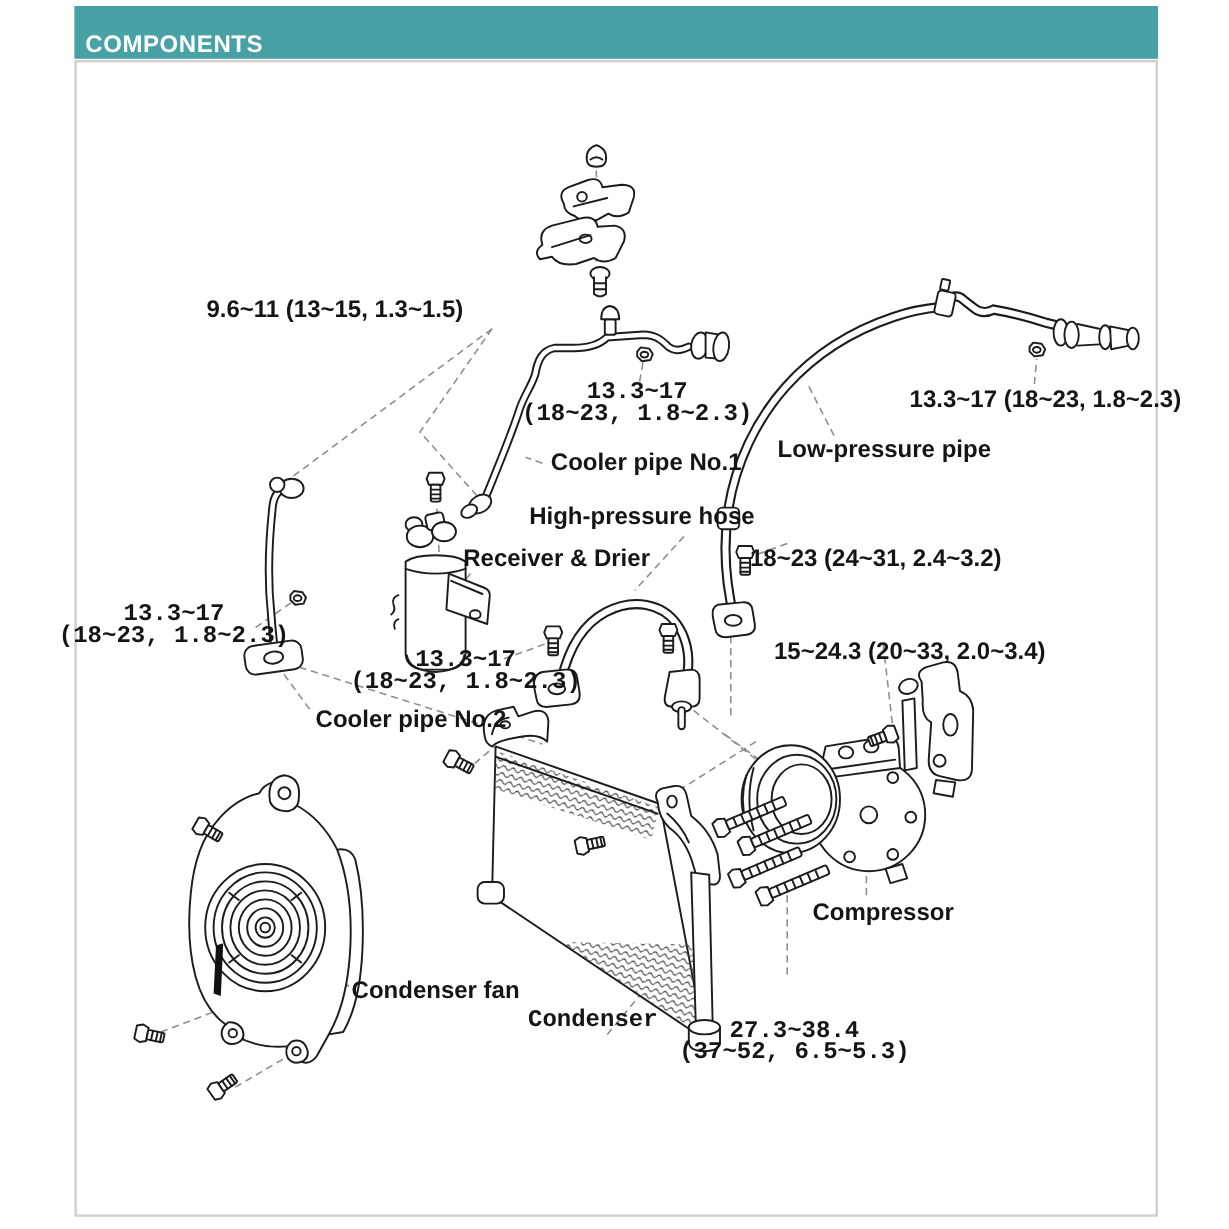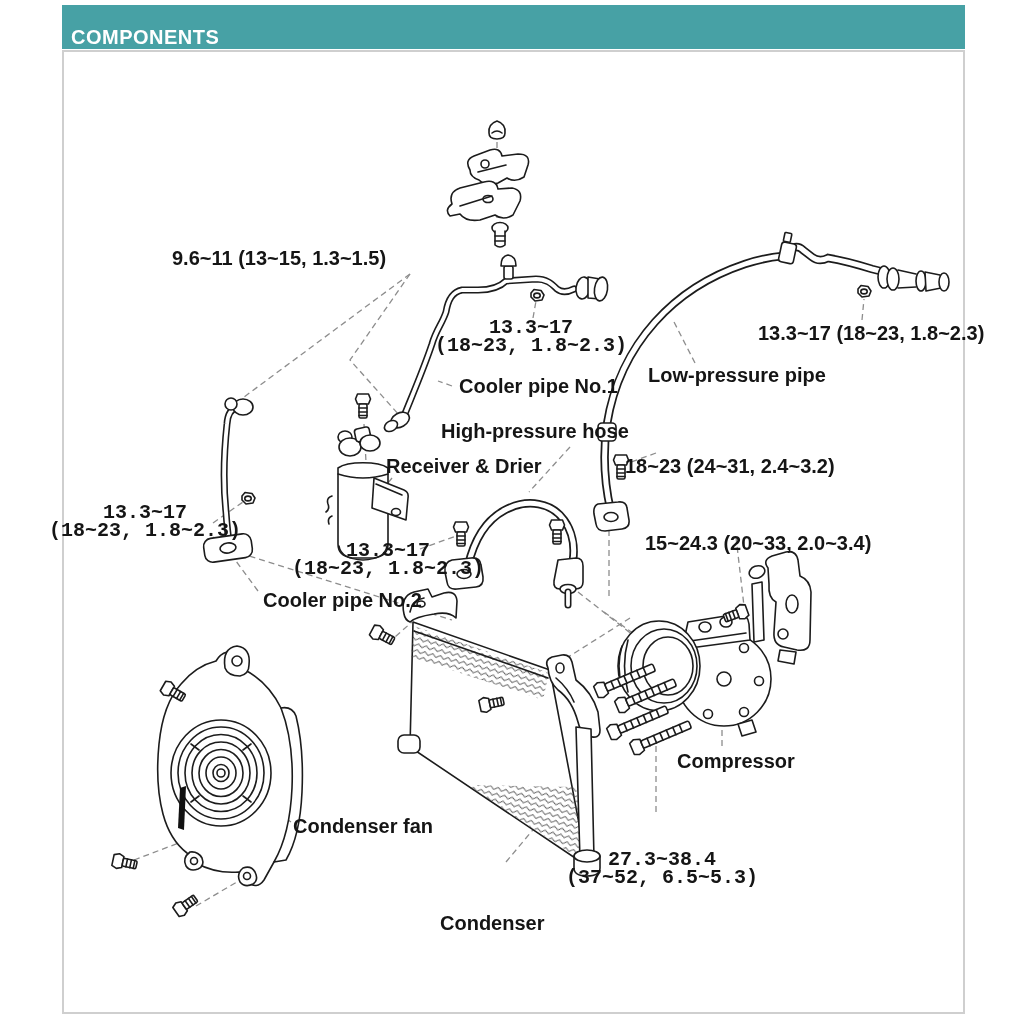--- a/index.html
+++ b/index.html
@@ -315,15 +315,15 @@
 
   <div class="lbl" style="left:677px;top:752px;">Compressor</div>
 
   <div class="lbl ctr" style="left:662px;top:818px;margin-top:33px;">
     <div>27.3~38.4</div>
     <div>(37~52, 6.5~5.3)</div>
   </div>
 
   <div class="lbl" style="left:293px;top:817px;">Condenser fan</div>
 
-  <div class="lbl" style="left:440px;top:914px;">Condenser</div>
+  <div class="lbl" style="left:440px;top:842px;font-family:Liberation Mono, monospace;">Condenser</div>
 
 </div>
 
 </body></html>

